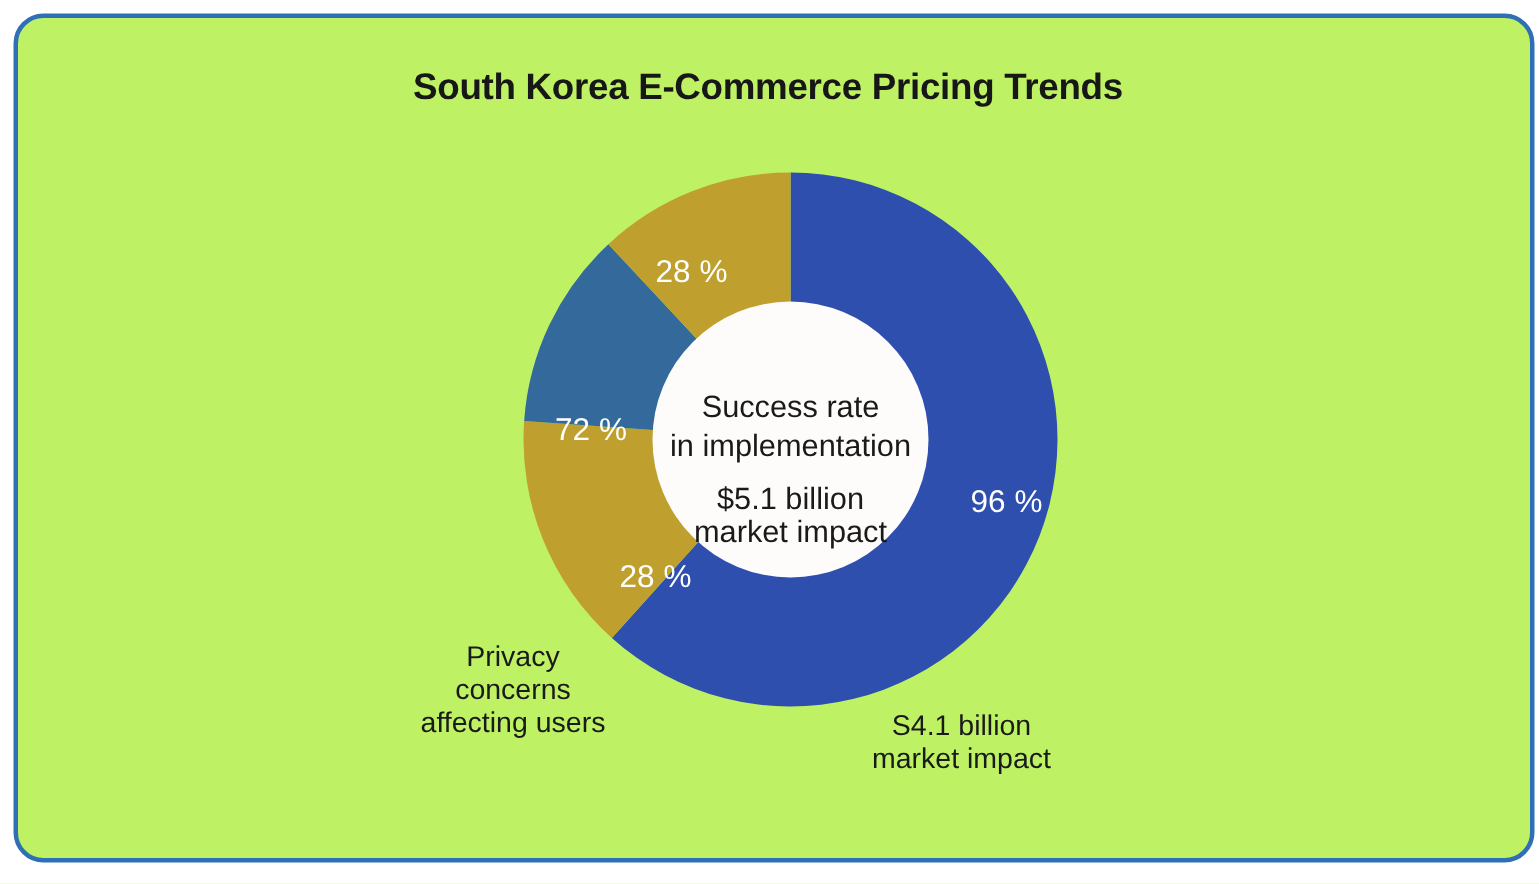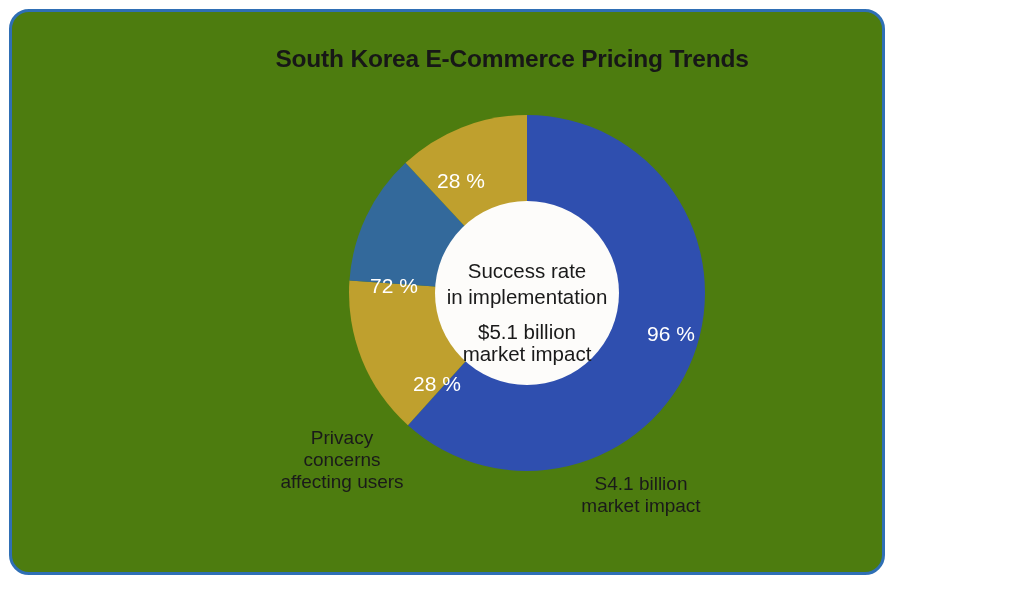--- a/index.html
+++ b/index.html
@@ -10,24 +10,24 @@
   body {
     width: 1026px;
     height: 589px;
     font-family: "Liberation Sans", sans-serif;
     overflow: hidden;
   }
   #card {
     position: absolute;
     left: 9px;
     top: 9px;
-    width: 876px;
+    width: 1014px;
     height: 566px;
     box-sizing: border-box;
-    background: #4d7c0f;
+    background: #bef264;
     border: 3px solid #2f6fb5;
     border-radius: 20px;
   }
   #chart-title {
     position: absolute;
     left: 0;
     top: 33px;
     width: 1000px;
     text-align: center;
     font-size: 24.5px;

